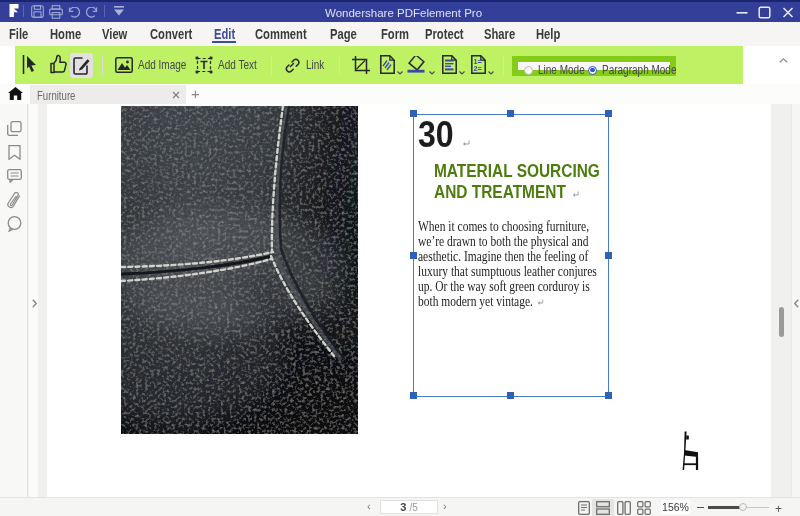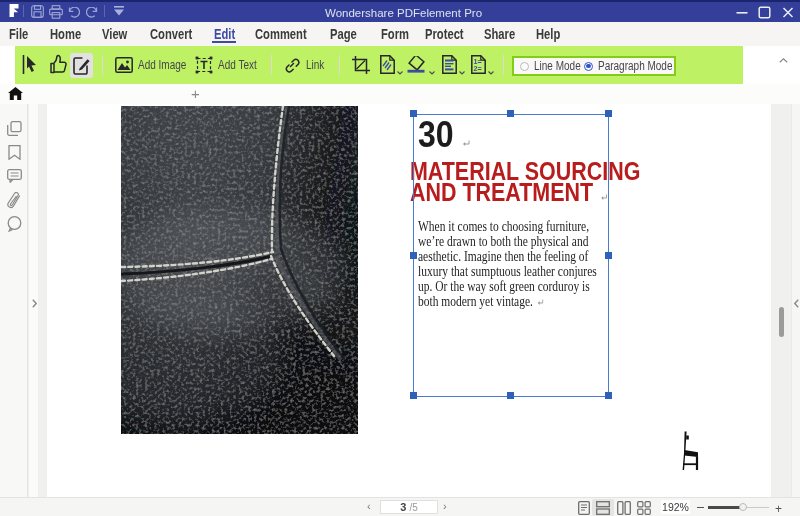--- a/index.html
+++ b/index.html
@@ -36,21 +36,21 @@
 #content { position:absolute; left:0; top:104px; width:800px; height:393px; background:#F0F0EE; }
 #sidebar { position:absolute; left:0; top:0; width:28px; height:393px; background:#F8F8F6; border-right:1px solid #E4E4E1; }
 #gutterL { position:absolute; left:29px; top:0; width:9px; height:393px; background:#FBFBFA; }
 #gutterR { position:absolute; left:791px; top:0; width:9px; height:393px; background:#F6F6F4; border-left:1px solid #E9E9E7; }
 #page { position:absolute; left:47px; top:0; width:724px; height:393px; background:#FFFFFF; }
 #vthumb { position:absolute; left:779px; top:203px; width:5px; height:30px; background:#9B9B9B; border-radius:2.5px; }
 
 
 #leather { position:absolute; left:121px; top:2px; }
 #big30 { position:absolute; left:418px; top:12.5px; font-size:36px; line-height:36px; font-weight:bold; color:#1C1C1C; }
-#heading { position:absolute; left:410px; top:57px; font-size:25px; line-height:20.5px; font-weight:bold; color:#b91c1c; }
+#heading { position:absolute; left:434px; top:57px; font-size:18px; line-height:20.5px; font-weight:bold; color:#4d7c0f; }
 .pdfbody { position:absolute; left:418px; font-family:"Liberation Serif", serif; font-size:14px; line-height:14.9px; color:#232323; white-space:nowrap; }
 
 
 .selb { position:absolute; background:#4A7BC8; }
 .handle { position:absolute; width:7px; height:7px; background:#2E62B8; }
 
 
 #statusbar { position:absolute; left:0; top:497px; width:800px; height:19px; background:#F5F5F3; border-top:1px solid #E3E3E1; }
 #pagenumbox { position:absolute; left:380px; top:2px; width:58px; height:14px; background:#fff; border:1px solid #E0E0DE; text-align:center; font-size:11px; color:#444; line-height:12px; }
 .navarr { position:absolute; top:2px; color:#777; font-size:11px; }
@@ -185,33 +185,39 @@
     <svg style="position:absolute;left:456px;top:9px" width="15" height="19" viewBox="0 0 15 19">
       <path d="M0.8,0.8 h9 l4.4,4.4 v13 h-13.4 z" fill="none" stroke="#26262B" stroke-width="1.5"></path>
       <path d="M9.8,0.8 v4.4 h4.4" fill="none" stroke="#26262B" stroke-width="1.2"></path>
       <text x="2.4" y="8.8" font-size="7.2" font-weight="bold" fill="#3D4BA4">1=</text>
       <text x="2.4" y="15.8" font-size="7.2" font-weight="bold" fill="#3D4BA4">2=</text>
     </svg>
     <svg style="position:absolute;left:473px;top:25px" width="6" height="4" viewBox="0 0 6 4">
         <path d="M0.5,0.5 L3,3 L5.5,0.5" fill="none" stroke="#4A4A50" stroke-width="1.1"></path>
       </svg>
     <div class="tsep" style="left:488px"></div>
-    <div class="abs" style="left:497px;top:10px;width:164px;height:20px;border:2px solid #84cc16;background:#F9F8F6">
+    <div class="abs" style="left:497px;top:10px;width:164px;height:20px;border:6px solid #84cc16;background:#F9F8F6">
       <div class="abs" style="left:6px;top:3.5px;width:9px;height:9px;border:1px solid #B9B9B7;border-radius:50%;background:#FDFDFD"></div>
       <div class="abs tlabel" style="left:20px;top:1px;">Line Mode</div>
       <div class="abs" style="left:70px;top:3.5px;width:9px;height:9px;border:1.4px solid #2F52C8;border-radius:50%;background:#fff"></div>
       <div class="abs" style="left:72.2px;top:5.7px;width:4.6px;height:4.6px;border-radius:50%;background:#2F52C8"></div>
       <div class="abs tlabel" style="left:84px;top:1px;">Paragraph Mode</div>
     </div>
   </div>
 
   <div id="tabbar">
     <svg style="position:absolute;left:8px;top:3px" width="15" height="13" viewBox="0 0 15 13">
       <path d="M7.5,0 L0,6 h1.8 v7 h4 v-4.4 h3.4 V13 h4 V6 H15 Z" fill="#111"></path>
     </svg>
+    <div id="tab">
+      <div id="tabtext">Furniture</div>
+      <div id="tabx"><svg width="8" height="8" viewBox="0 0 8 8">
+            <path d="M1,1 L7,7 M7,1 L1,7" stroke="#7E7E80" stroke-width="1.1"></path>
+          </svg></div>
+    </div>
     <div id="tabplus">+</div>
   </div>
 
   <div id="content">
     <div id="page"></div>
     <div id="sidebar">
       <svg style="position:absolute;left:7px;top:17px" width="15" height="15" viewBox="0 0 15 15">
         <rect x="4" y="0.7" width="10" height="10" rx="1.5" fill="none" stroke="#8A8A88" stroke-width="1.3"></rect>
         <path d="M11,14.3 H2.2 a1.5 1.5 0 0 1 -1.5,-1.5 V4" fill="none" stroke="#8A8A88" stroke-width="1.3"></path>
       </svg>
@@ -340,21 +346,21 @@
     <svg style="position:absolute;left:617px;top:3px" width="14" height="14" viewBox="0 0 14 14">
       <rect x="0.7" y="0.7" width="5.2" height="12.6" rx="1" fill="none" stroke="#6E6E6C" stroke-width="1.3"></rect>
       <rect x="8.1" y="0.7" width="5.2" height="12.6" rx="1" fill="none" stroke="#6E6E6C" stroke-width="1.3"></rect>
     </svg>
     <svg style="position:absolute;left:637px;top:3px" width="14" height="14" viewBox="0 0 14 14">
       <rect x="0.7" y="0.7" width="5.2" height="5.2" rx="1" fill="none" stroke="#6E6E6C" stroke-width="1.2"></rect>
       <rect x="8.1" y="0.7" width="5.2" height="5.2" rx="1" fill="none" stroke="#6E6E6C" stroke-width="1.2"></rect>
       <rect x="0.7" y="8.1" width="5.2" height="5.2" rx="1" fill="none" stroke="#6E6E6C" stroke-width="1.2"></rect>
       <rect x="8.1" y="8.1" width="5.2" height="5.2" rx="1" fill="none" stroke="#6E6E6C" stroke-width="1.2"></rect>
     </svg>
-    <div id="zoombox">192%</div>
+    <div id="zoombox">156%</div>
     <div class="abs" style="left:697px;top:8.5px;width:7px;height:1.6px;background:#555"></div>
     <div class="abs" style="left:708px;top:8.7px;width:61px;height:1.4px;background:#C9C9C7"></div>
     <div class="abs" style="left:708px;top:8.2px;width:35px;height:2.4px;background:#4A4A4A"></div>
     <div class="abs" style="left:739px;top:5px;width:8px;height:8px;border-radius:50%;background:#F2F2F0;border:1px solid #BBB"></div>
     <div class="abs" style="left:775px;top:4px;font-size:12px;color:#555">+</div>
   </div>
 
 </div>
 
 </body></html>

